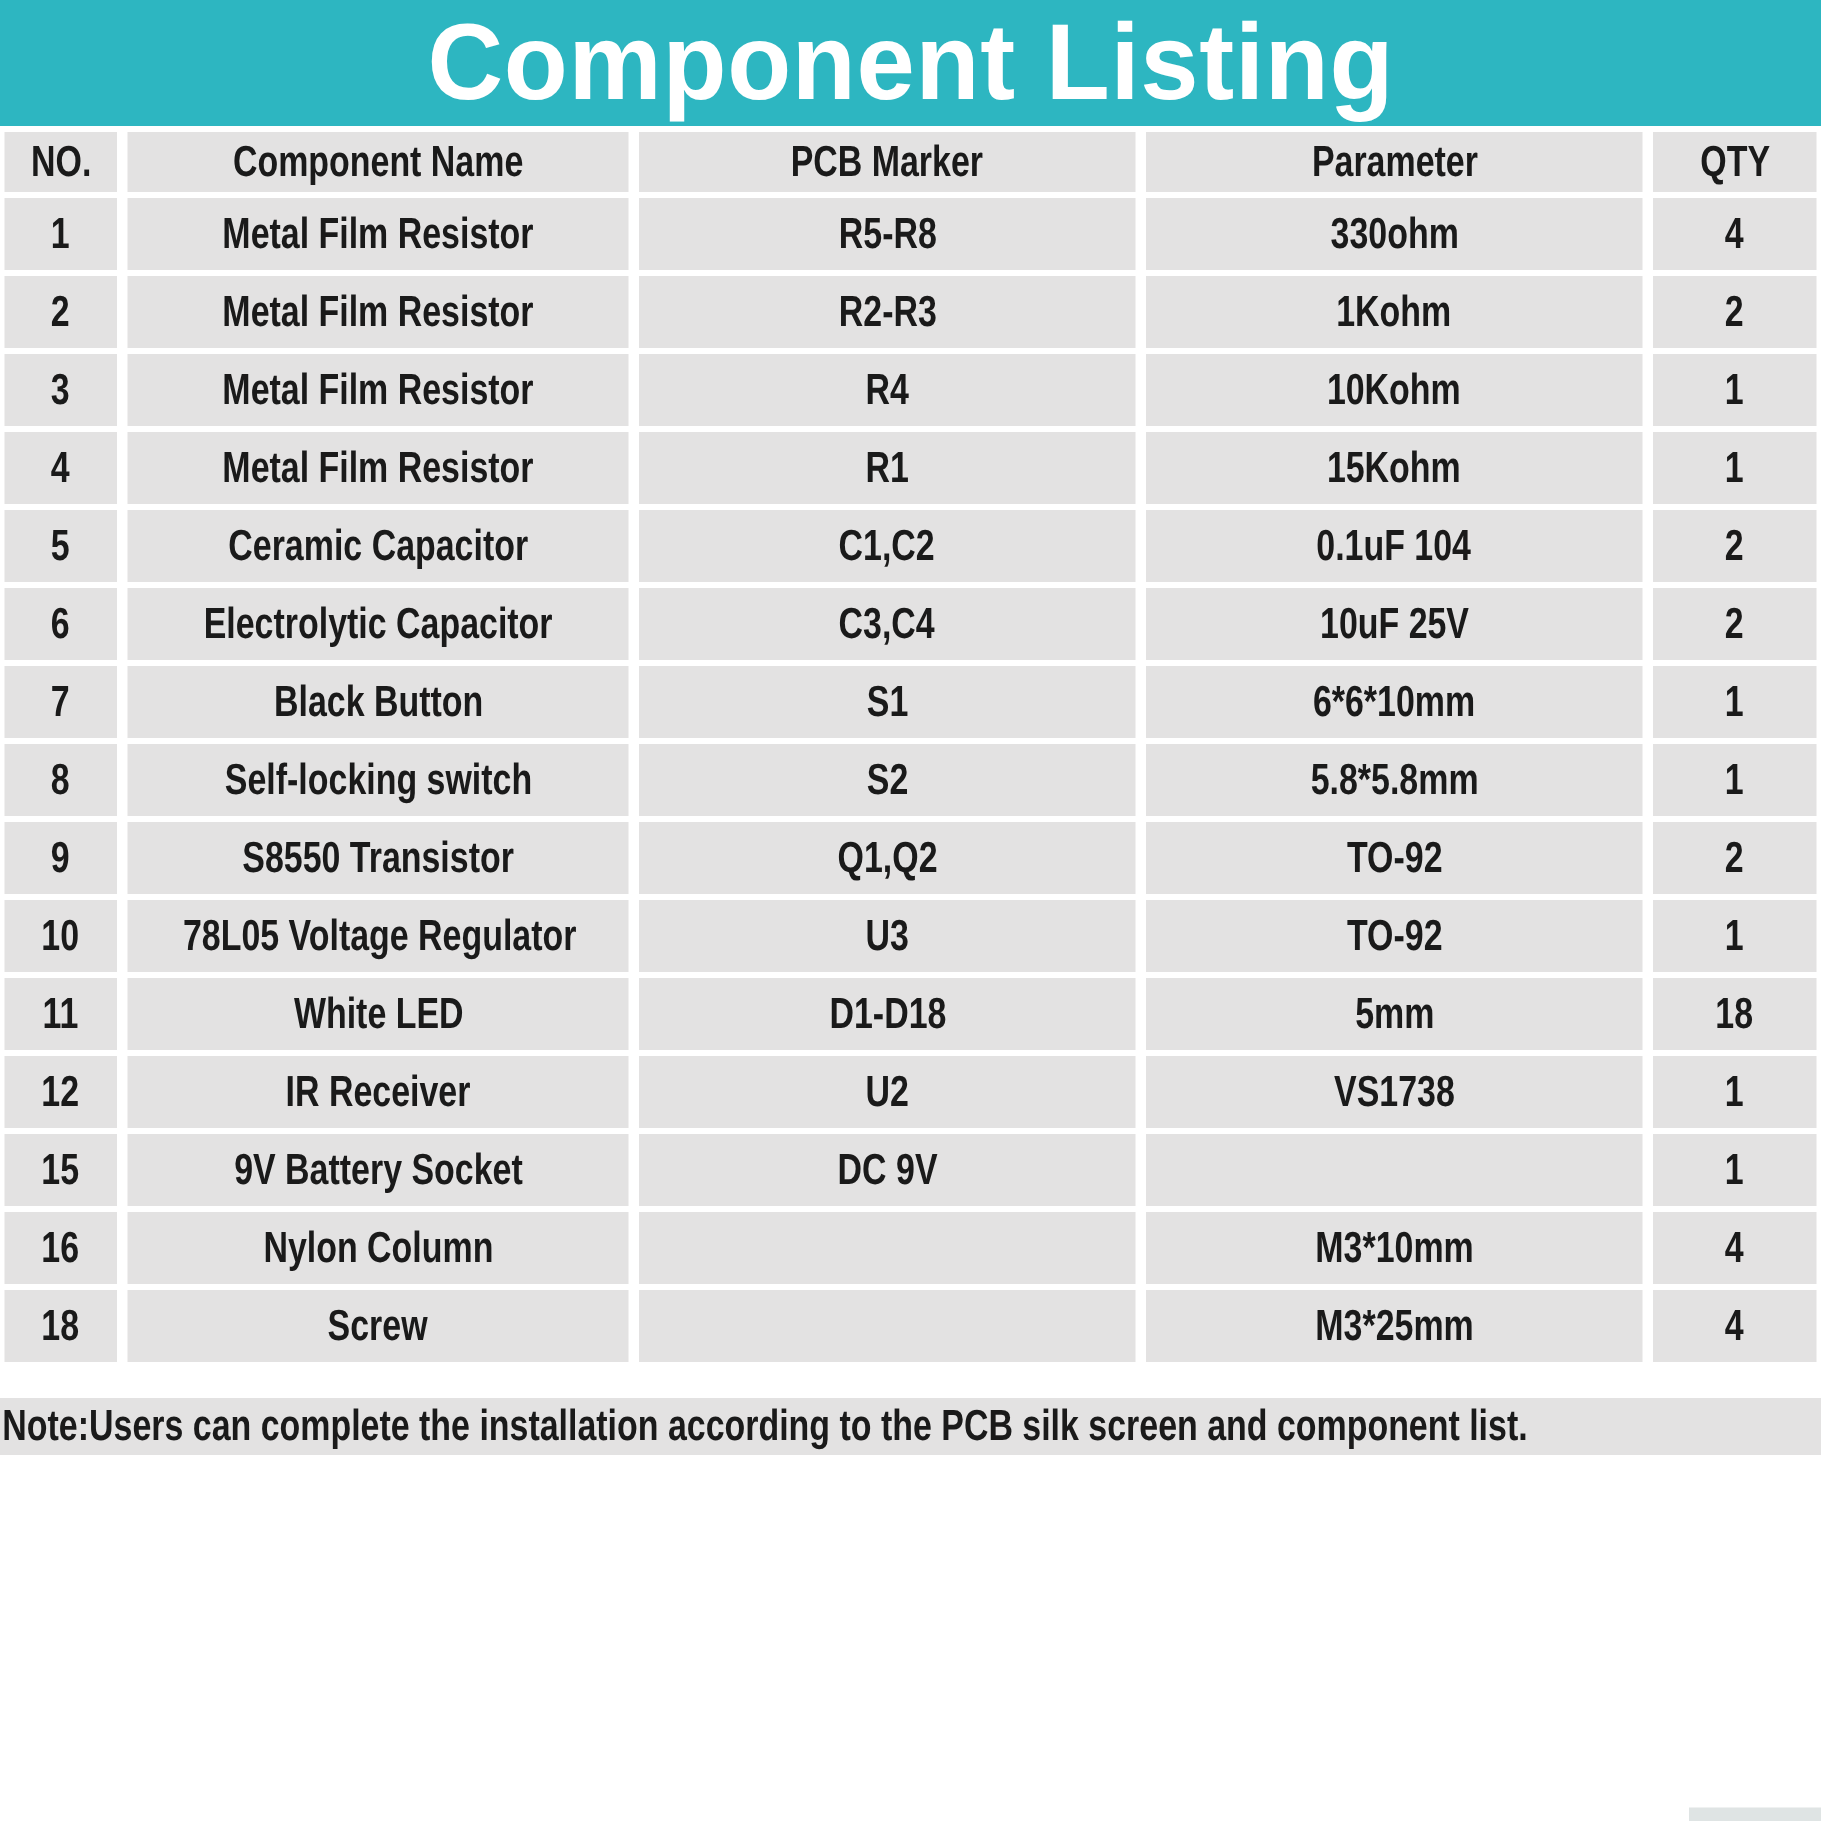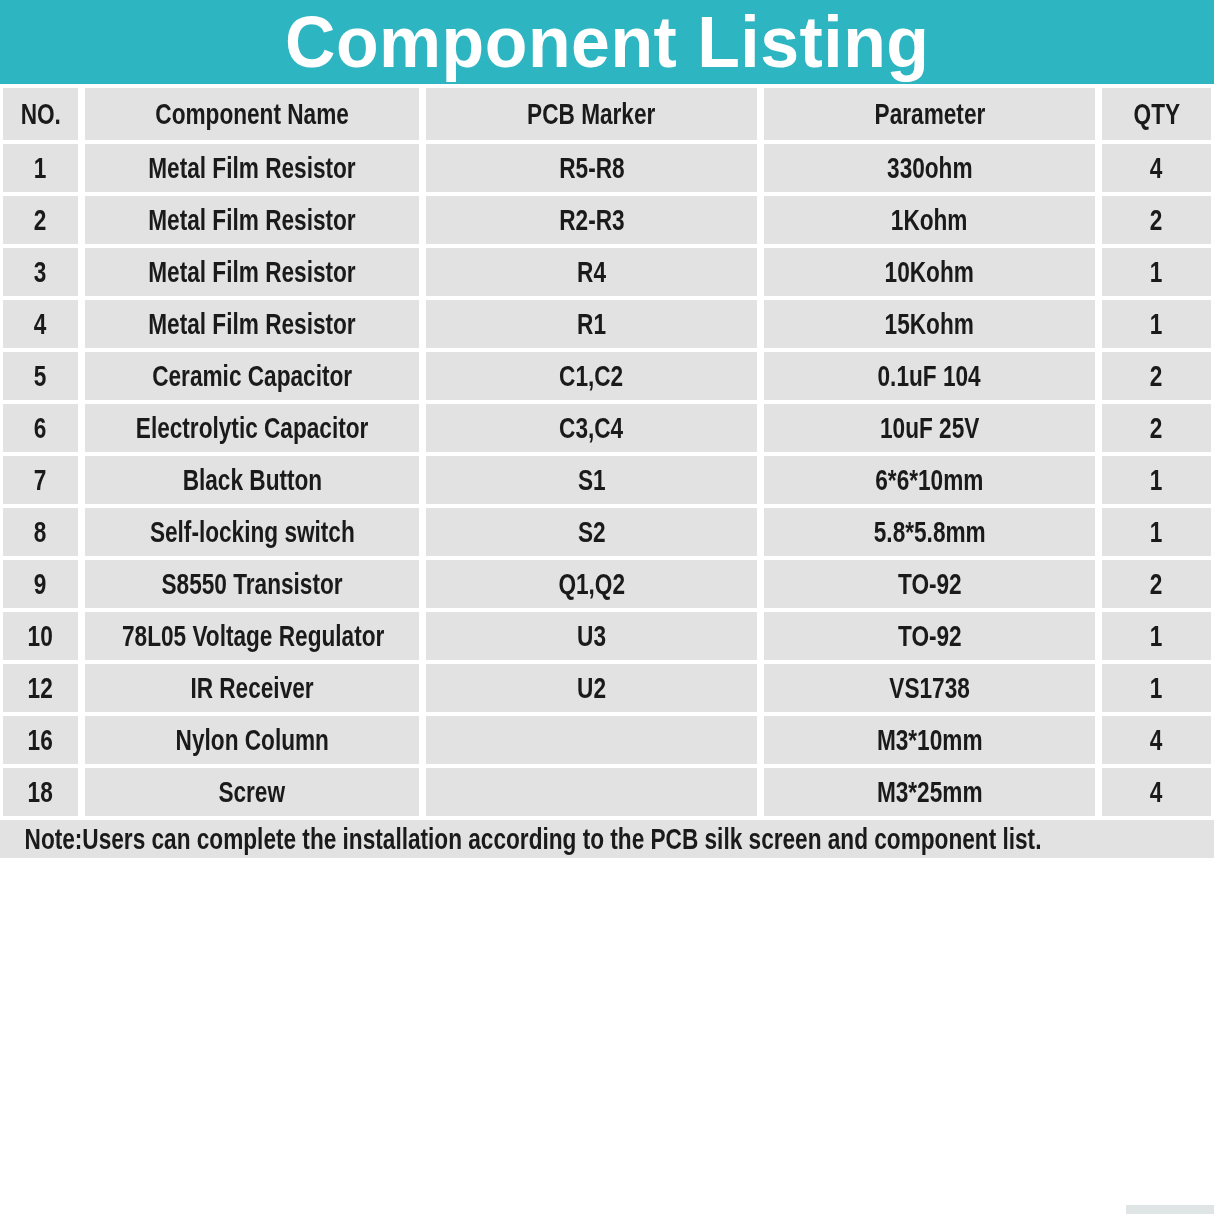--- a/index.html
+++ b/index.html
@@ -47,37 +47,36 @@
   .listing th, .listing td {
     background: var(--cell);
     text-align: center;
     vertical-align: middle;
     padding: 0;
     overflow: hidden;
     white-space: nowrap;
     font-weight: bold;
     font-size: 29px;
   }
-  .listing th { height: 52px; }
+  .listing th { height: 40px; }
   .listing td { height: 48px; }
   .ct {
     display: inline-block;
     transform: scaleX(0.78);
     transform-origin: center center;
     white-space: nowrap;
   }
 
   
   .note {
-    margin-top: 0;
+    margin-top: 20px;
     width: 100%; height: 38px;
     background: var(--cell);
     display: flex; align-items: center;
     overflow: hidden;
-    padding-left: 23px;
   }
   .note .nt {
     display: inline-block;
     font-size: 29px;
     white-space: nowrap;
     transform: scaleX(0.78);
     transform-origin: left center;
     padding-left: 2px;
   }
 
@@ -180,27 +179,41 @@
       <td><span class="ct">2</span></td>
     </tr>
         <tr>
       <td><span class="ct">10</span></td>
       <td><span class="ct">78L05 Voltage Regulator</span></td>
       <td><span class="ct">U3</span></td>
       <td><span class="ct">TO-92</span></td>
       <td><span class="ct">1</span></td>
     </tr>
         <tr>
+      <td><span class="ct">11</span></td>
+      <td><span class="ct">White LED</span></td>
+      <td><span class="ct">D1-D18</span></td>
+      <td><span class="ct">5mm</span></td>
+      <td><span class="ct">18</span></td>
+    </tr>
+        <tr>
       <td><span class="ct">12</span></td>
       <td><span class="ct">IR Receiver</span></td>
       <td><span class="ct">U2</span></td>
       <td><span class="ct">VS1738</span></td>
       <td><span class="ct">1</span></td>
     </tr>
         <tr>
+      <td><span class="ct">15</span></td>
+      <td><span class="ct">9V Battery Socket</span></td>
+      <td><span class="ct">DC 9V</span></td>
+      <td><span class="ct"></span></td>
+      <td><span class="ct">1</span></td>
+    </tr>
+        <tr>
       <td><span class="ct">16</span></td>
       <td><span class="ct">Nylon Column</span></td>
       <td><span class="ct"></span></td>
       <td><span class="ct">M3*10mm</span></td>
       <td><span class="ct">4</span></td>
     </tr>
         <tr>
       <td><span class="ct">18</span></td>
       <td><span class="ct">Screw</span></td>
       <td><span class="ct"></span></td>

